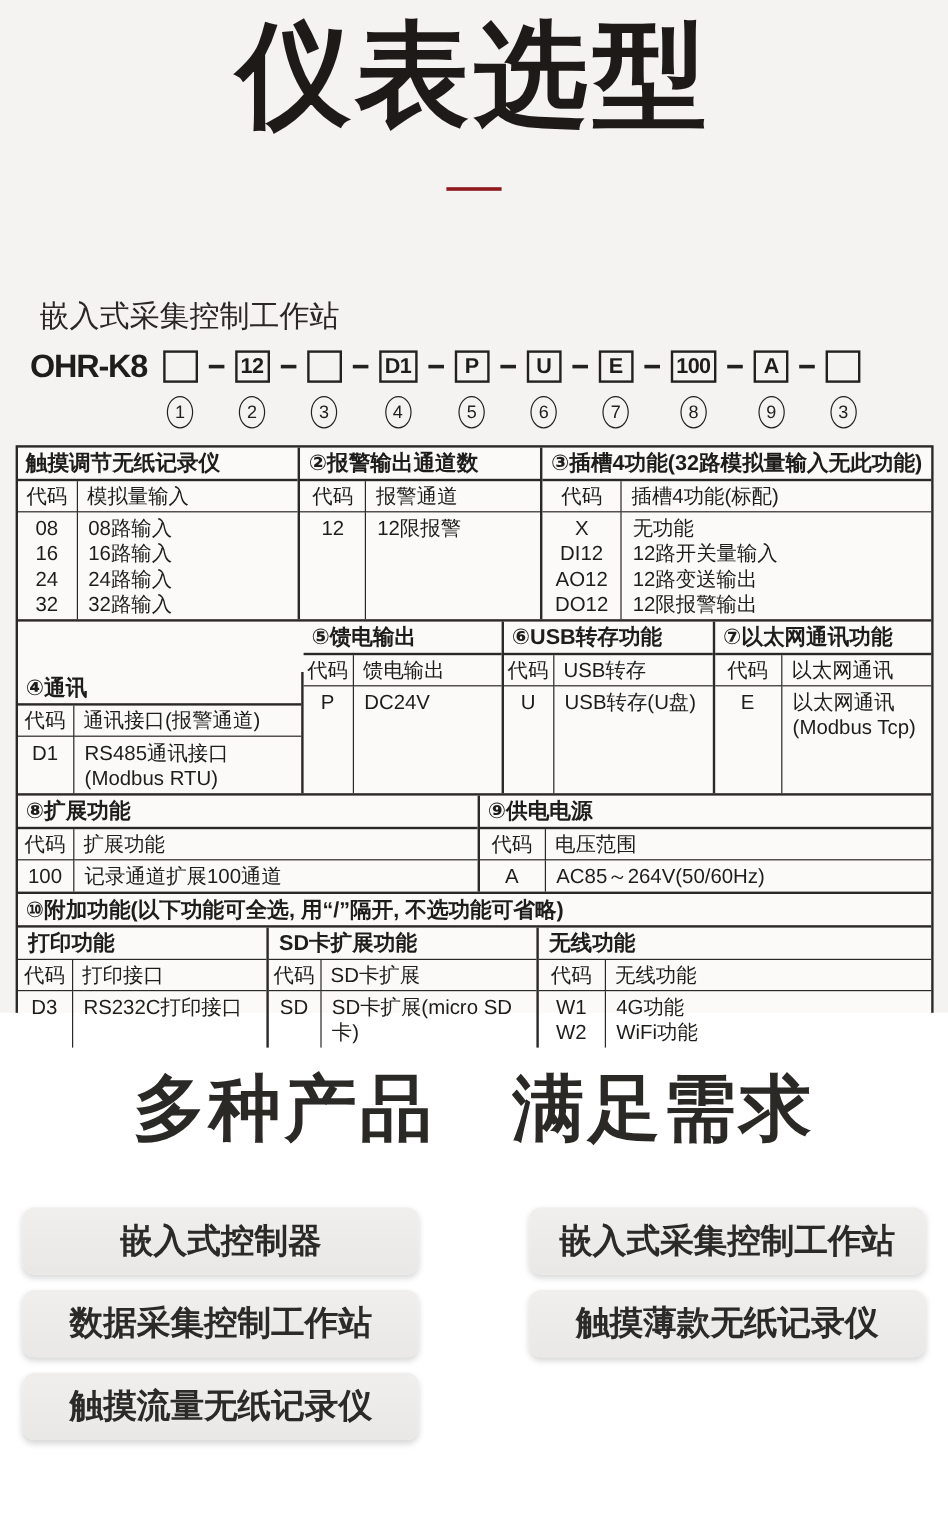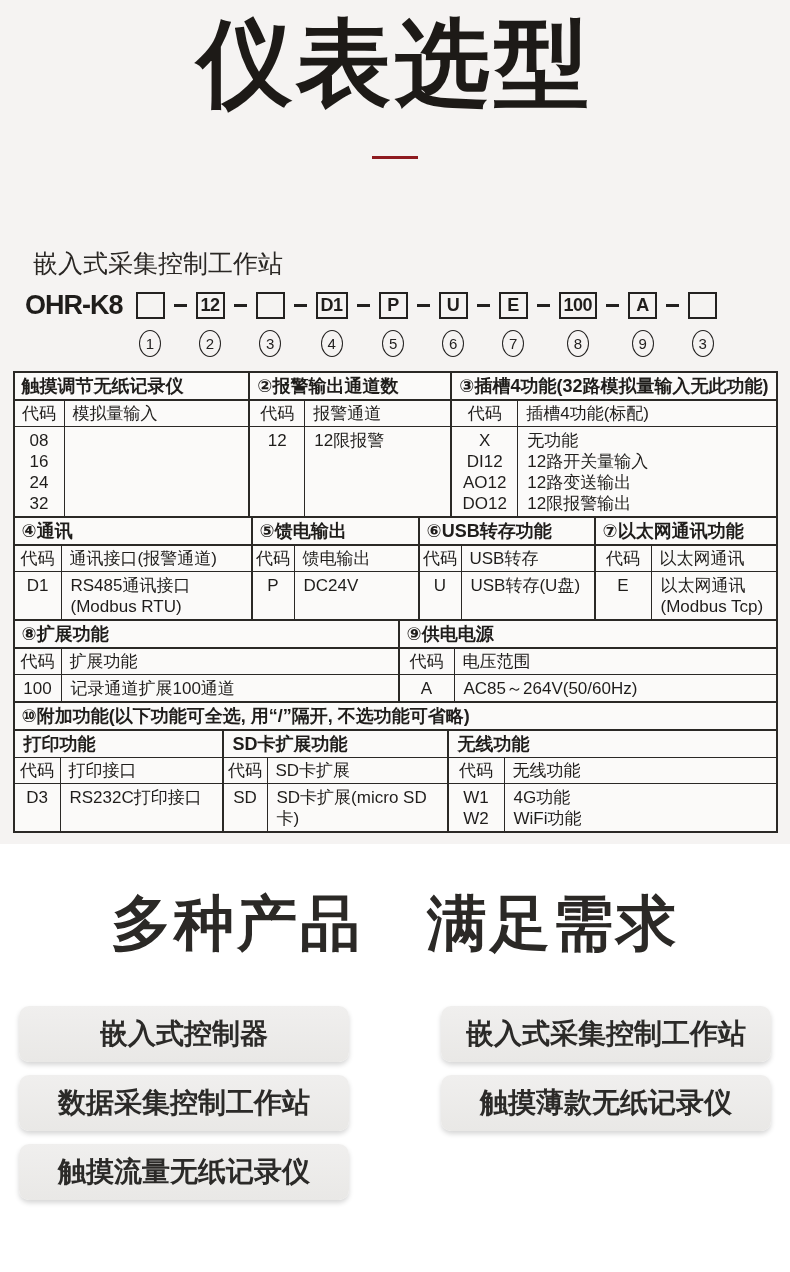--- a/index.html
+++ b/index.html
@@ -62,21 +62,21 @@
   .dcol.code{border-right:1px solid var(--line);text-align:center;}
   .drow{line-height:21px;white-space:pre-line;}
   .dcol.desc .drow{padding:0 9px;}
   
   .c42{grid-template-columns:42px 1fr;} .c44{grid-template-columns:44px 1fr;}
   .c46{grid-template-columns:46px 1fr;} .c47{grid-template-columns:47px 1fr;}
   .c50{grid-template-columns:50px 1fr;} .c55{grid-template-columns:55px 1fr;}
   .c56{grid-template-columns:56px 1fr;} .c66{grid-template-columns:66px 1fr;}
   
   .w237{width:237px;} .w203{width:203px;}
-  .w238{width:238px;} .w167{width:167px;} .w172{width:176px;}
+  .w238{width:238px;margin-top:42px;} .w167{width:167px;} .w172{width:176px;}
   .w385{width:385px;}
   .w209{width:209px;} .w225{width:225px;}
   .band10{display:block;}
   .band10 .subs{display:flex;}
   
   .bottom{background:#fff;height:428px;padding-top:44px;}
   .products-heading{
     text-align:center;font-size:60px;font-weight:900;color:#2b2926;
     letter-spacing:3px;line-height:1.2;display:flex;justify-content:center;gap:64px;
   }
@@ -162,20 +162,26 @@
       <div class="sec w237">
         <div class="sec-title">触摸调节无纸记录仪</div>
         <div class="sec-body c50">
           <div class="hc code">代码</div>
           <div class="hc">模拟量输入</div>
           <div class="dcol code">
             <div class="drow">08</div>
             <div class="drow">16</div>
             <div class="drow">24</div>
             <div class="drow">32</div>
+          </div>
+          <div class="dcol desc">
+            <div class="drow">08路输入</div>
+            <div class="drow">16路输入</div>
+            <div class="drow">24路输入</div>
+            <div class="drow">32路输入</div>
           </div>
         </div>
       </div>
       <div class="sec w203">
         <div class="sec-title">②报警输出通道数</div>
         <div class="sec-body c55">
           <div class="hc code">代码</div>
           <div class="hc">报警通道</div>
           <div class="dcol code">
             <div class="drow">12</div>

